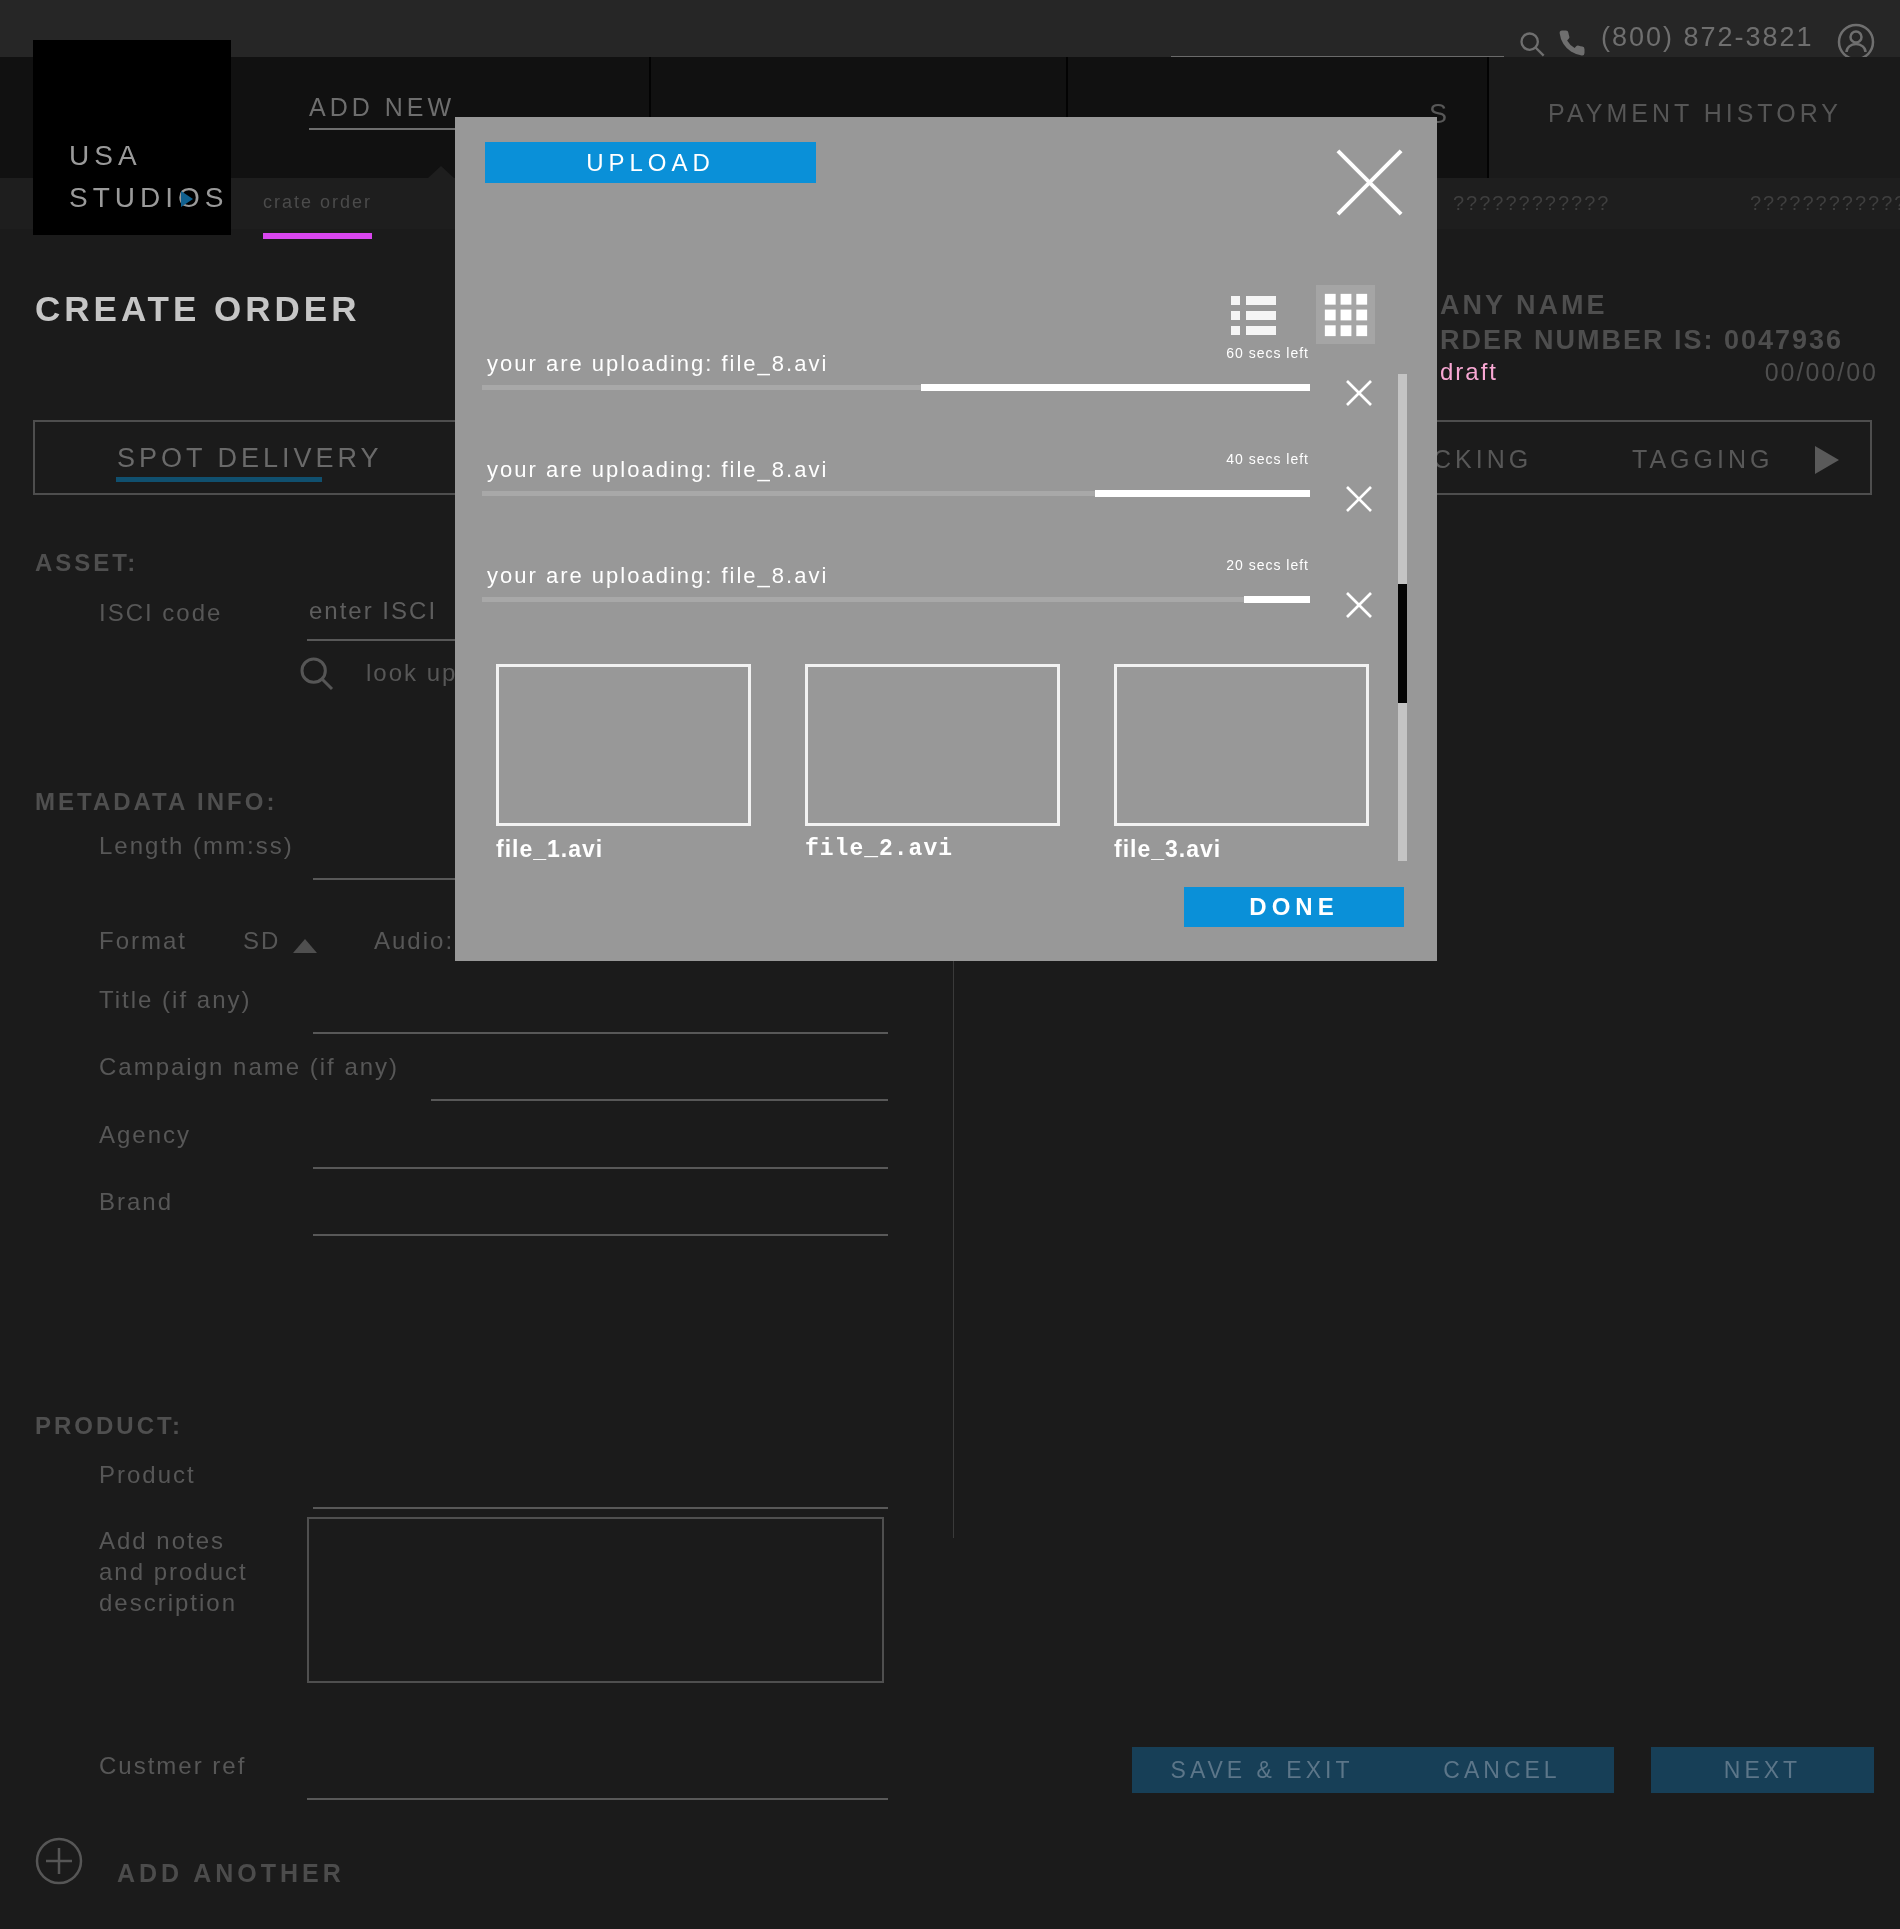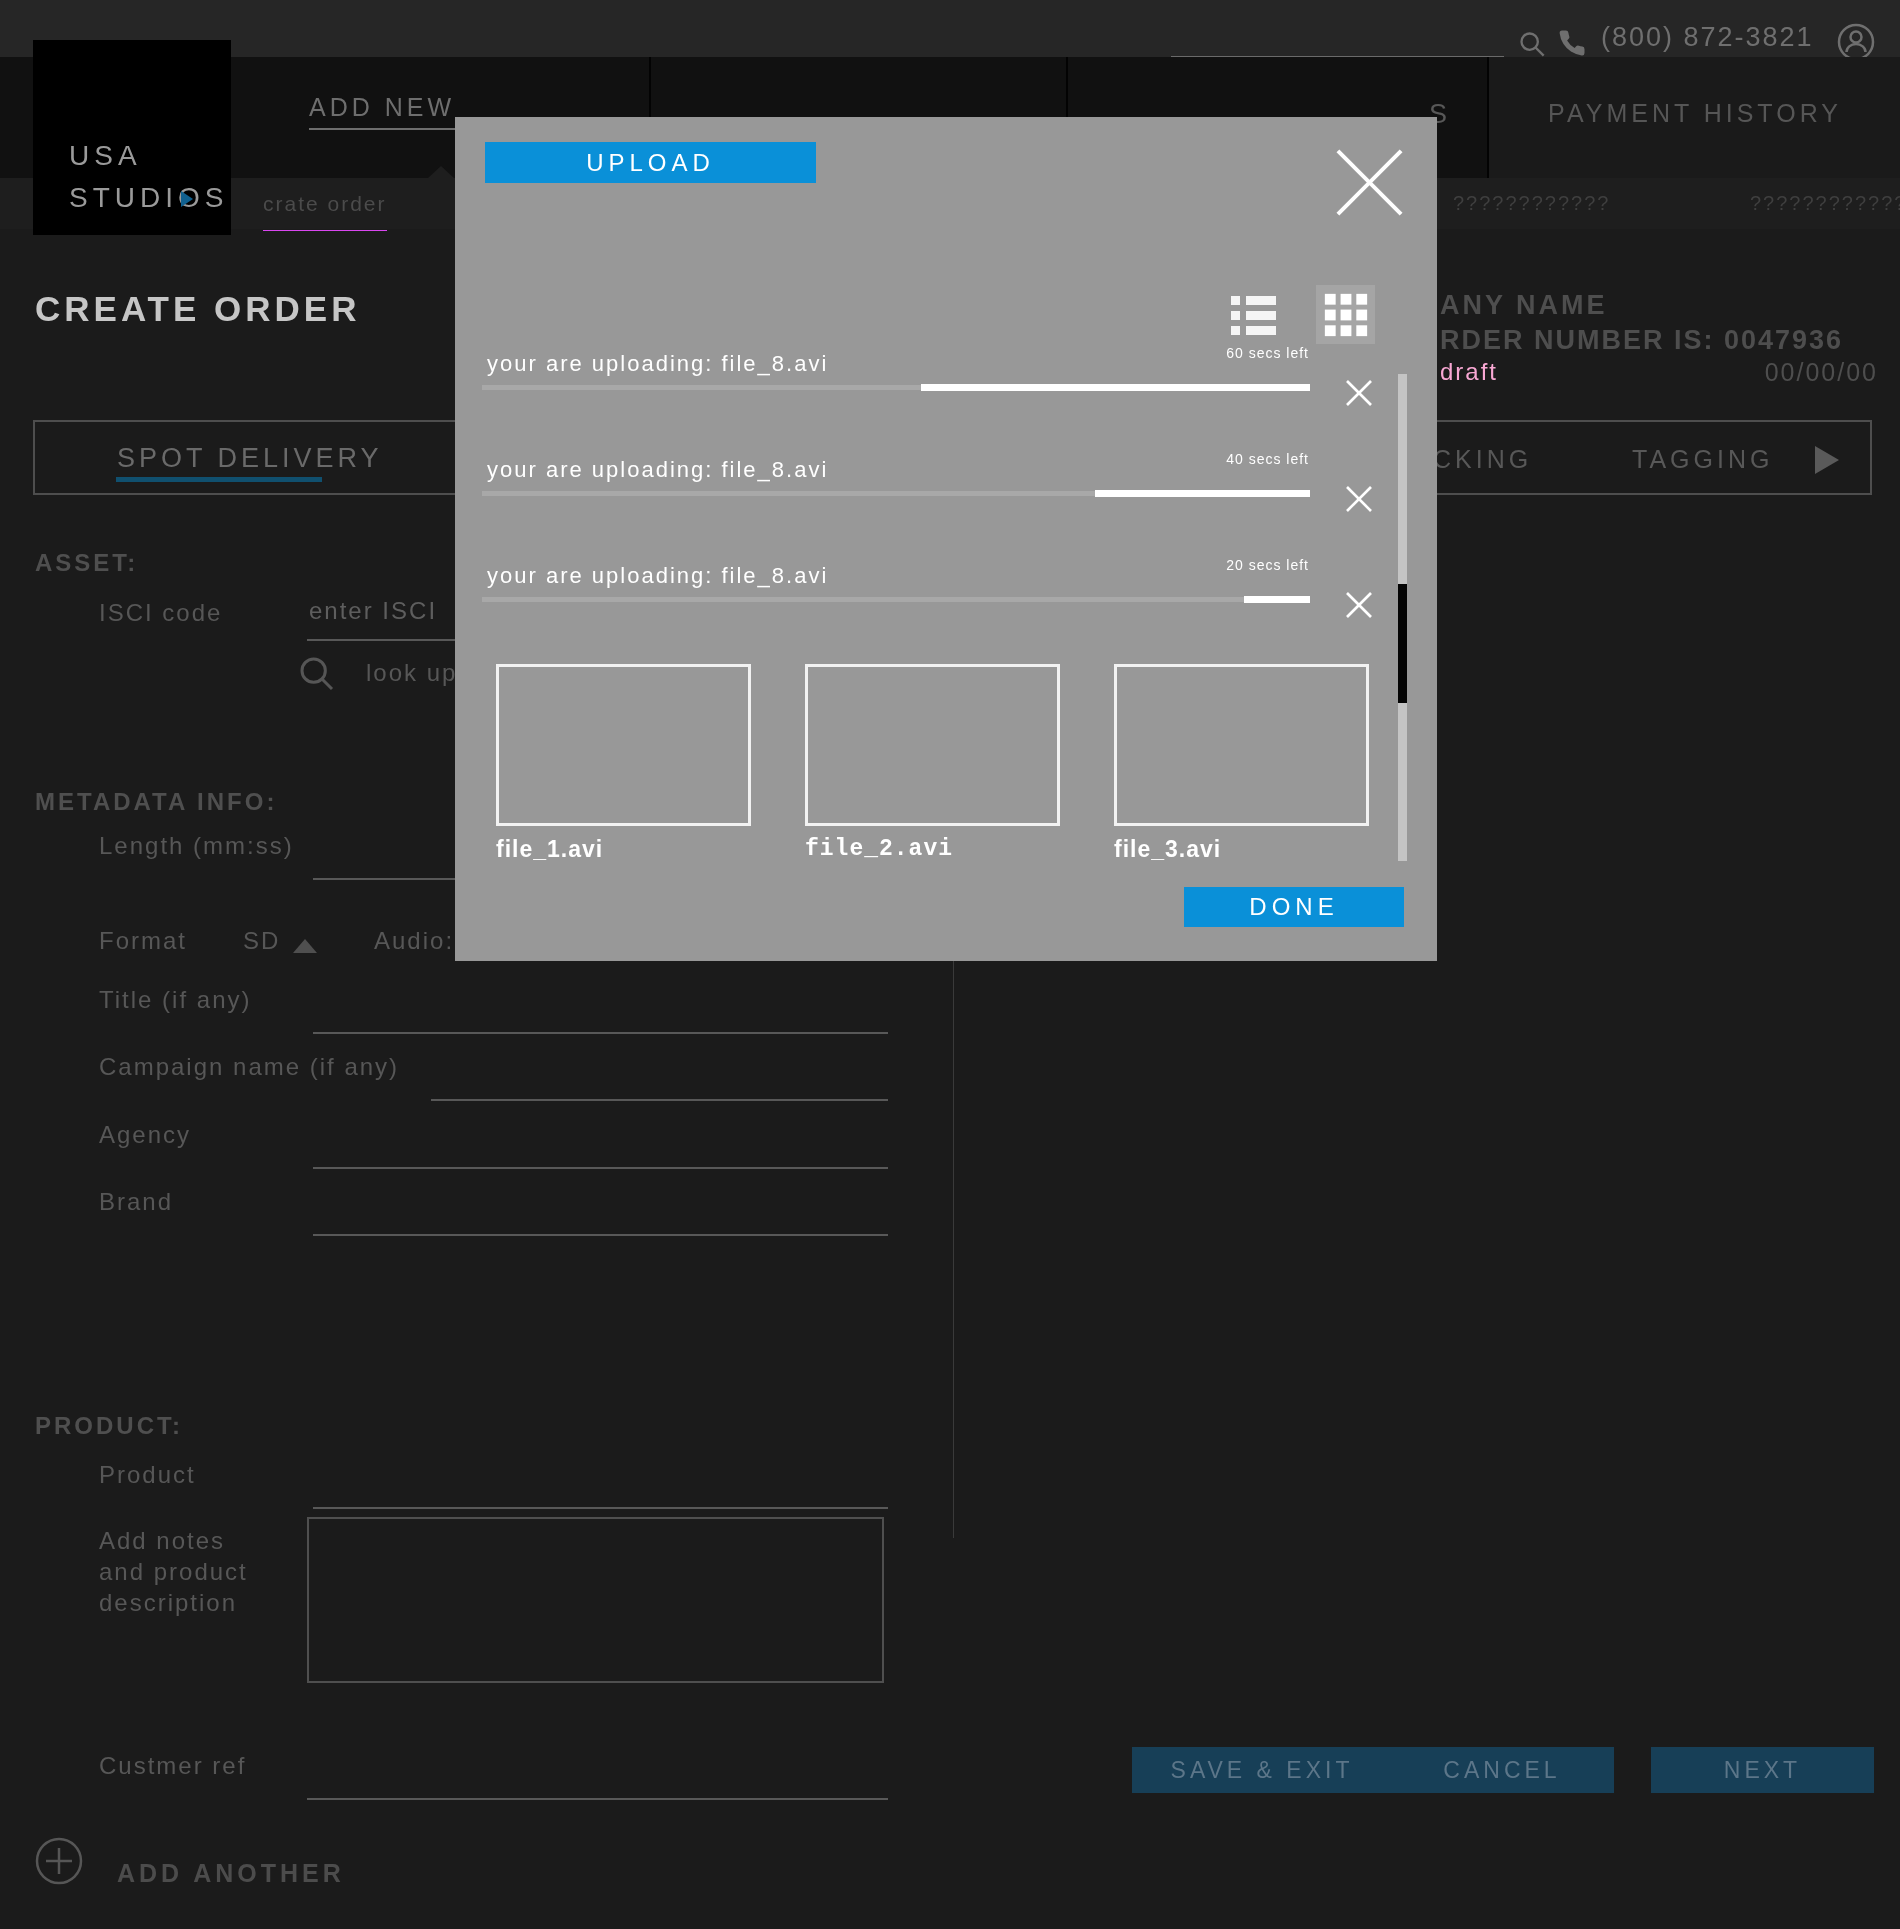--- a/index.html
+++ b/index.html
@@ -22,22 +22,22 @@
   .tab-partial{position:absolute;left:1429px;top:42px;font-size:27px;color:#585858;letter-spacing:3px;}
   .tab-payment{position:absolute;left:1489px;top:0;width:412px;height:121px;background:#1a1a1a;}
   .tab-payment span{position:absolute;left:0;right:0;top:42px;text-align:center;font-size:25px;
                     color:#565656;letter-spacing:4px;}
 
   
   .subnav{position:absolute;left:0;top:178px;width:1901px;height:51px;background:#1e1e1e;}
   .subnav-caret{position:absolute;left:428px;top:-12px;width:0;height:0;
                 border-left:13px solid transparent;border-right:13px solid transparent;
                 border-bottom:12px solid #1e1e1e;}
-  .crate-order{position:absolute;left:263px;top:14px;font-size:21px;color:#4b4b4b;letter-spacing:2px;
-               border-bottom:1px solid #d946ef;padding-bottom:14px;cursor:pointer;}
+  .crate-order{position:absolute;left:263px;top:14px;font-size:18px;color:#4b4b4b;letter-spacing:2px;
+               border-bottom:6px solid #d946ef;padding-bottom:20px;cursor:pointer;}
   .subnav-q{position:absolute;top:14px;font-size:20px;color:#3f3f3f;letter-spacing:2px;}
 
   
   .logo{position:absolute;left:33px;top:40px;width:198px;height:195px;background:#000;z-index:5;}
   .logo-text{position:absolute;left:36px;top:95px;color:#9a9a9a;font-size:28px;letter-spacing:5px;line-height:42px;}
   .logo-play{position:absolute;left:148px;top:151px;width:0;height:0;
              border-top:8px solid transparent;border-bottom:8px solid transparent;
              border-left:12px solid #10608f;}
 
   
@@ -281,17 +281,17 @@
       <div class="modal-scroll-thumb"></div>
     </div>
 
     <div class="thumb-box" style="left:41px;"></div>
     <div class="thumb-box" style="left:350px;"></div>
     <div class="thumb-box" style="left:659px;"></div>
     <span class="thumb-label" style="left:41px;">file_1.avi</span>
     <span class="thumb-label" style="left:350px;font-family:Liberation Mono, monospace;">file_2.avi</span>
     <span class="thumb-label" style="left:659px;">file_3.avi</span>
 
-    <button class="done-btn" style="background:#0a90d8;">DONE</button>
+    <button class="done-btn" style="background:#0a90d8;font-weight:bold;">DONE</button>
   </div>
 
 </div>
 
 
 </body></html>

